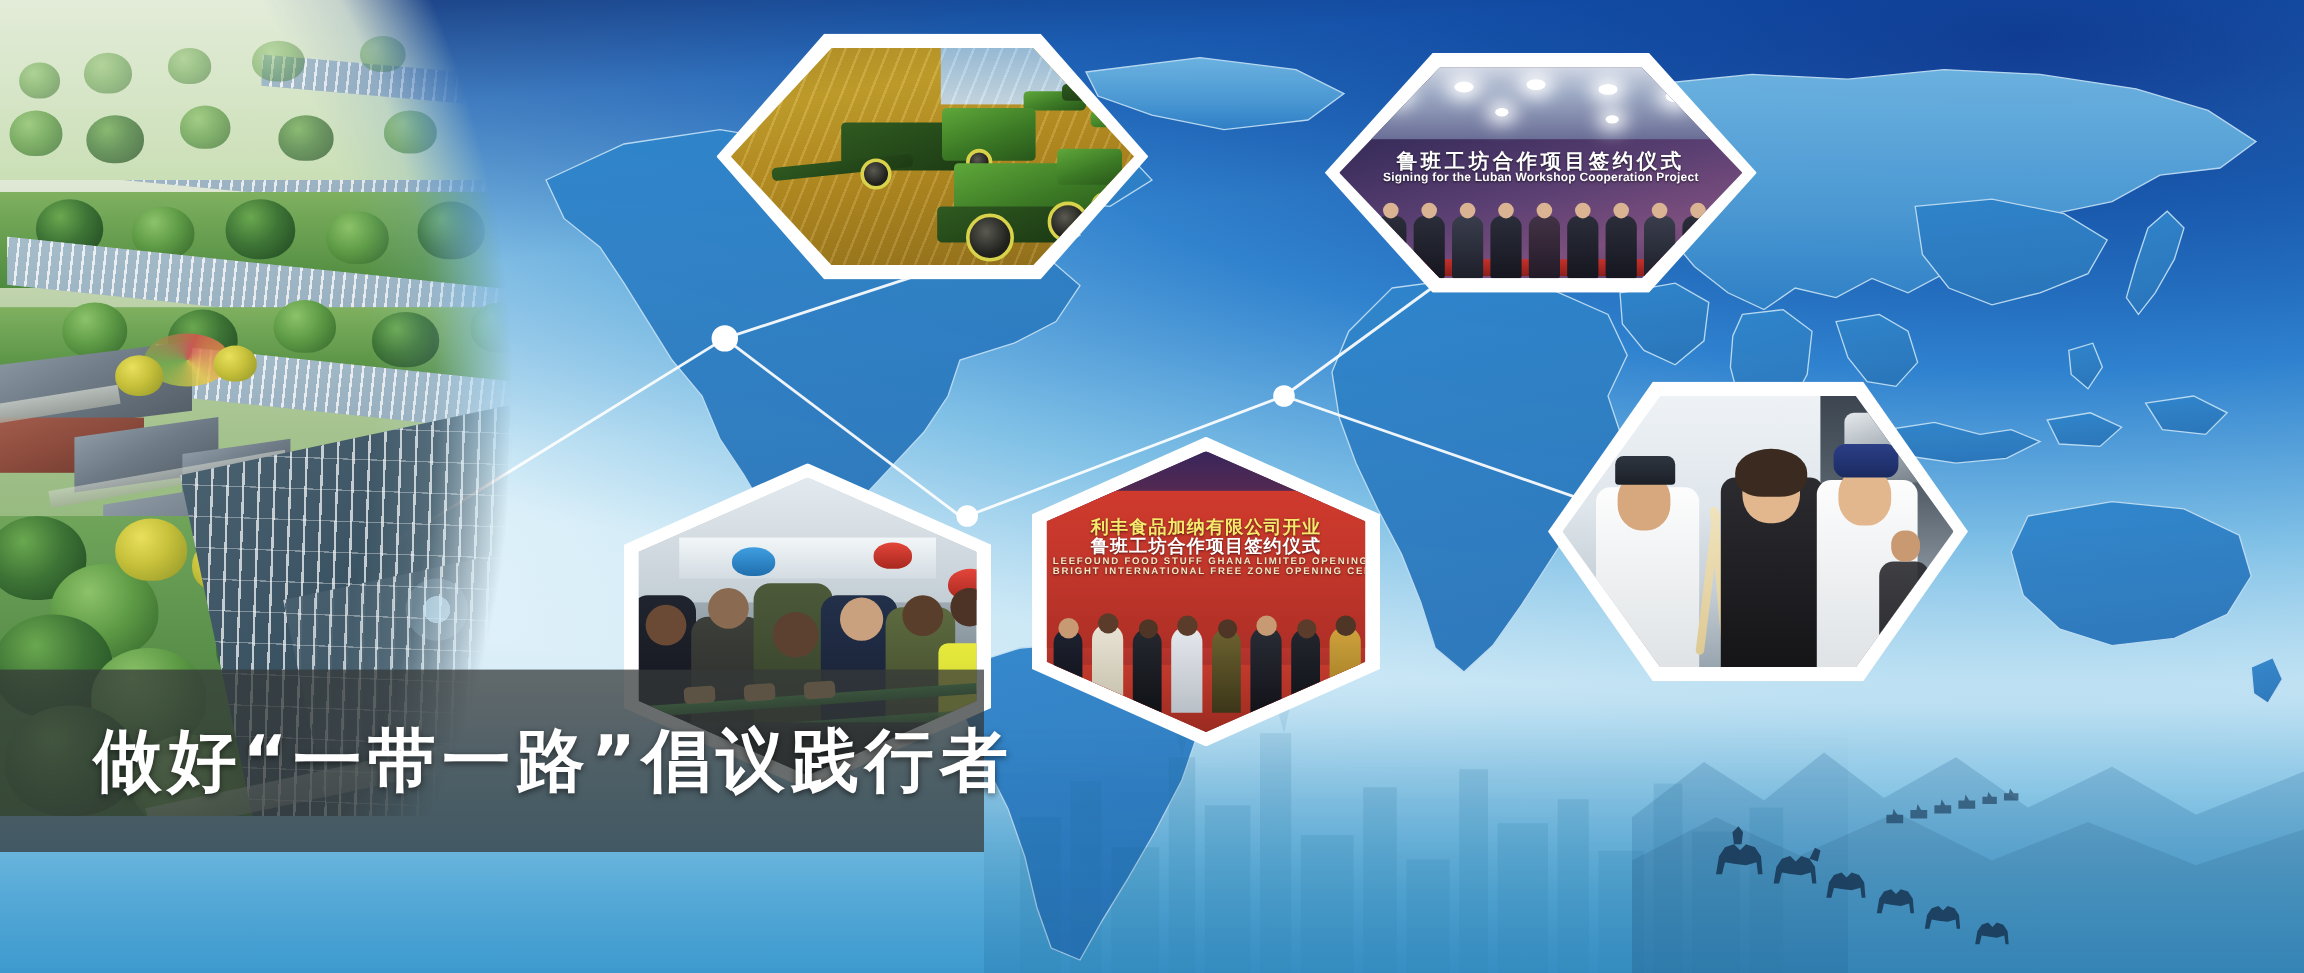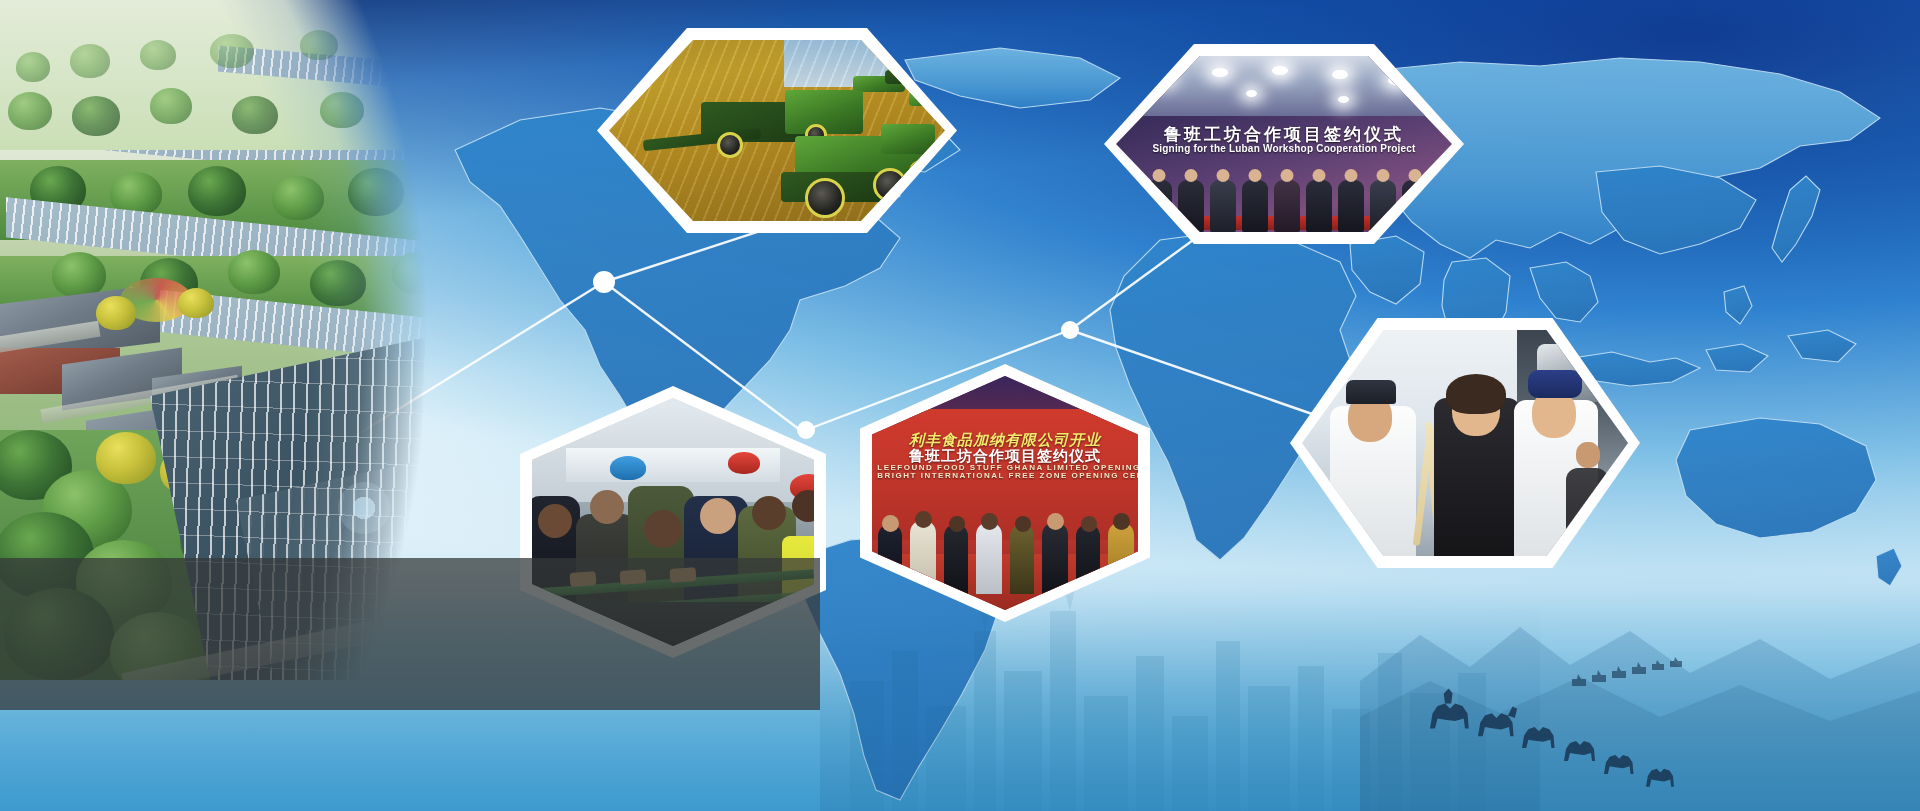--- a/index.html
+++ b/index.html
@@ -140,21 +140,21 @@
   .head{ position:absolute; border-radius:50%; }
   .helmet{ position:absolute; border-radius:50% 50% 44% 44%; }
   .vest{ position:absolute; bottom:0; background:linear-gradient(180deg,#e7ea3c,#bcc12a); border-radius:8px 8px 0 0; }
   .railgreen{ position:absolute; height:9px; background:linear-gradient(180deg,#4aa14a,#2e6f2e); }
 
   
   .ph-cere{ position:absolute; inset:0; background:linear-gradient(180deg,#4a2c6e 0%, #6b2c48 18%, #b8342c 40%, #c8392f 62%, #a8302a 78%, #8d2722 100%); }
   .ph-cere .tent{ position:absolute; left:0; right:0; top:0; height:18%; background:linear-gradient(180deg,#39265c,#5a2a4e); }
   .ph-cere .backdrop{ position:absolute; left:0; right:0; top:14%; height:56%; background:linear-gradient(180deg,#cf3a2d 0%, #c2362b 50%, #ae2f26 100%); }
   .cerebanner{ position:absolute; left:2%; right:2%; top:24%; text-align:center; color:#f6e96b; line-height:1.06; text-shadow:0 1px 2px rgba(0,0,0,.6); }
-  .cerebanner .c1{ font-size:15px; font-weight:700; letter-spacing:1px; white-space:nowrap;font-style:italic; }
+  .cerebanner .c1{ font-size:15px; font-weight:700; letter-spacing:1px; white-space:nowrap; }
   .cerebanner .c2{ font-size:15px; font-weight:700; letter-spacing:1px; white-space:nowrap; color:#fff; }
   .cerebanner .e1,.cerebanner .e2{ font-size:8px; font-weight:700; letter-spacing:1.5px; white-space:nowrap; color:#f0e7c6; }
   .redcarpet{ position:absolute; left:0; right:0; bottom:0; height:24%; background:linear-gradient(180deg,#c23a2c,#9a2a20); }
 
   
   .ph-chef{ position:absolute; inset:0; background:linear-gradient(180deg,#eef2f5 0%, #dfe6ec 40%, #c5ced6 72%, #98a4ae 100%); }
   .ph-chef .kitchen{ position:absolute; right:0; top:0; width:34%; height:100%; background:linear-gradient(180deg,#3c4550 0%, #59646f 38%, #8d98a2 70%, #b9c2c9 100%); }
   .ph-chef .steel{ position:absolute; right:2%; top:6%; width:26%; height:26%; border-radius:8px; background:linear-gradient(160deg,#e5e9ec,#9ca6ae 55%,#6e7780); }
   .chefw{ position:absolute; bottom:0; background:linear-gradient(180deg,#fdfdfd,#dfe3e6); border-radius:12px 12px 0 0; }
   .chefb{ position:absolute; bottom:0; background:linear-gradient(180deg,#2b2b30,#151518); border-radius:12px 12px 0 0; }
@@ -578,14 +578,15 @@
 
         <div class="chefb" style="left:264px;width:42px;height:88px;opacity:.9"></div>
         <div class="head" style="left:274px;top:112px;width:24px;height:26px;border-radius:45%;background:#c99a72"></div>
         <div class="chefw" style="left:300px;width:44px;height:64px;opacity:.92"></div>
         <div class="head" style="left:310px;top:140px;width:24px;height:26px;border-radius:45%;background:#d7a87d"></div>
       </div>
     </div>
   </div>
 
   <div class="captionband"></div>
+  <div class="caption">做好“一带一路”倡议践行者</div>
 
 </div>
 
 </body></html>

